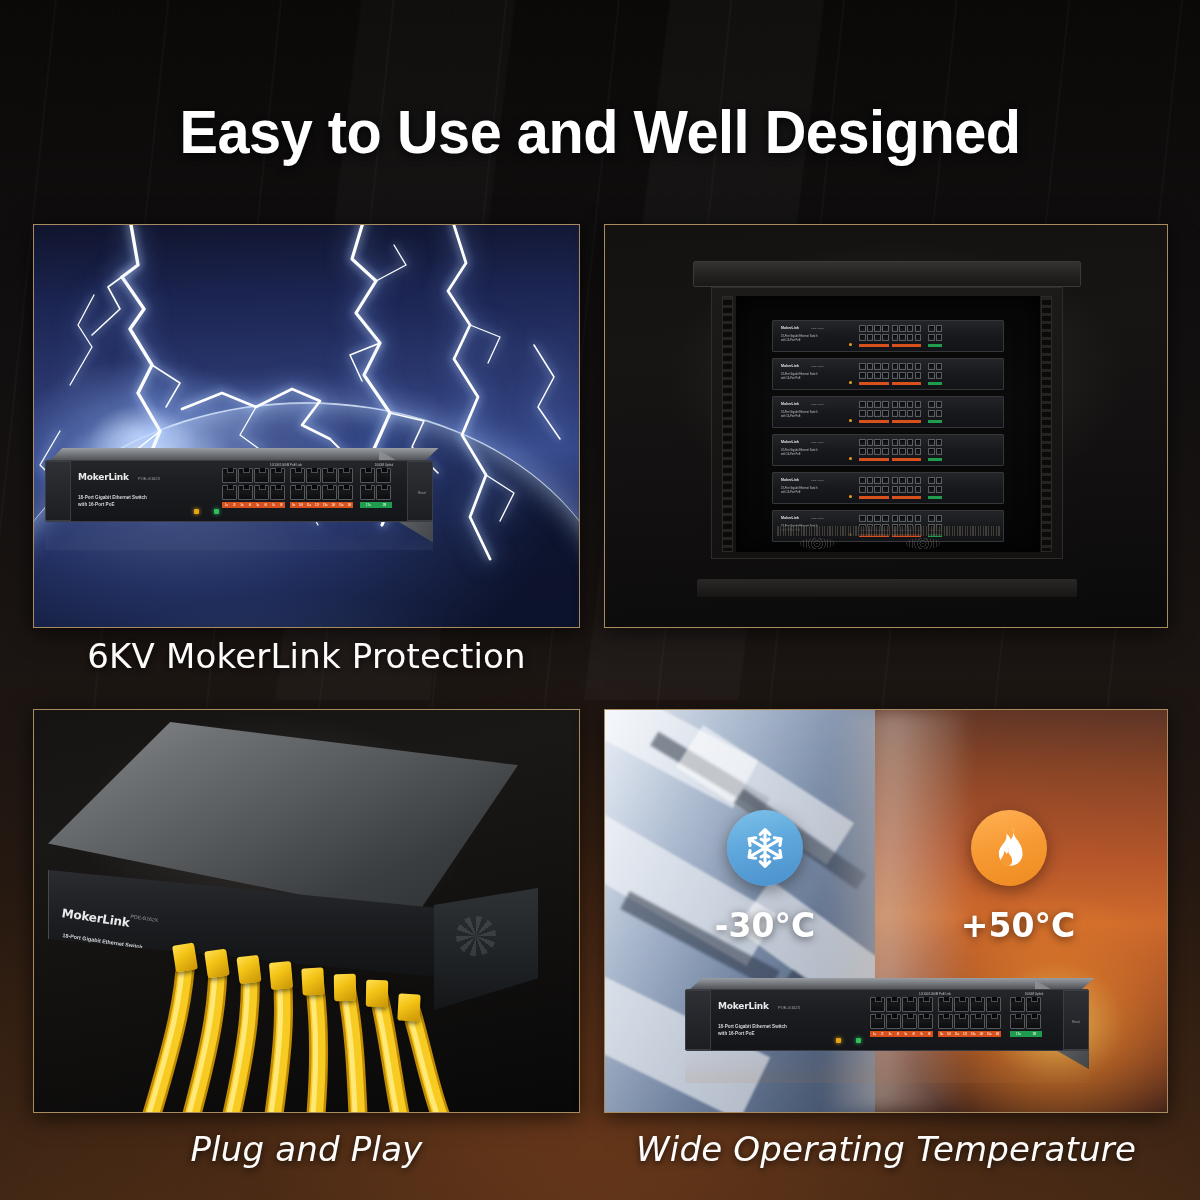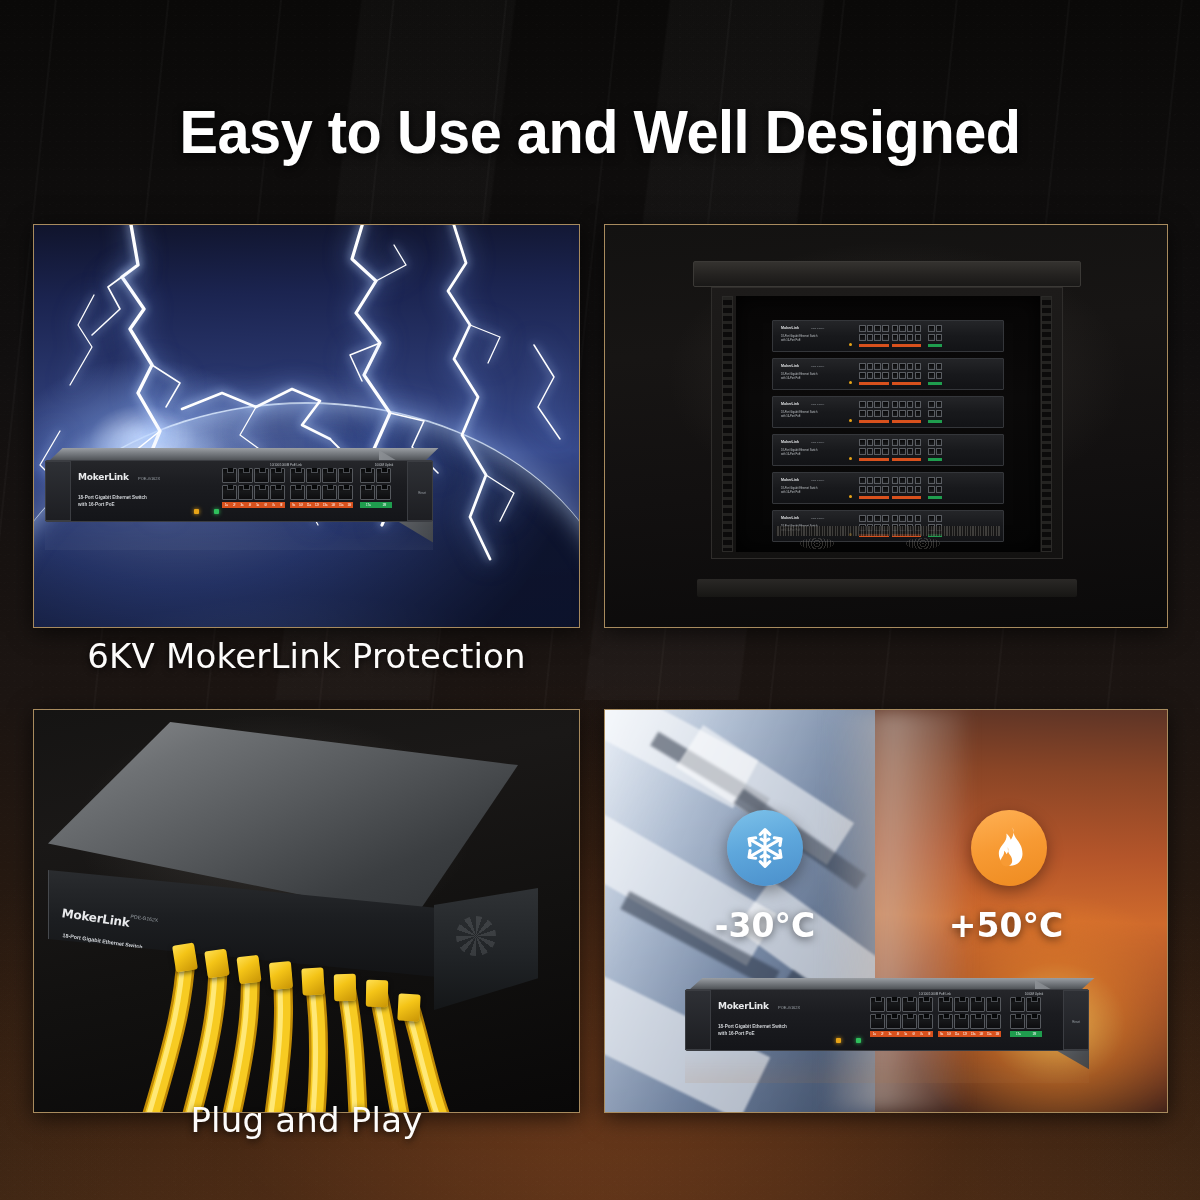--- a/index.html
+++ b/index.html
@@ -87,21 +87,21 @@
   }
 
   
   #cell-lightning { left:33px;  top:224px;  width:547px; height:404px; }
   #cell-rack      { left:604px; top:224px;  width:564px; height:404px; }
   #cell-plug      { left:33px;  top:709px;  width:547px; height:404px; }
   #cell-temp      { left:604px; top:709px;  width:564px; height:404px; }
   #cell-lightning .panel,#cell-plug .panel { width:547px; height:404px; }
   #cell-rack .panel,#cell-temp .panel { width:564px; height:404px; }
   #cap-lightning, #cap-rack { top:412px; }
-  #cap-plug, #cap-temp { top:391px; }
+  #cap-plug, #cap-temp { top:420px;font-style:italic; }
 
   
   #sky {
     position:absolute; inset:0;
     background:
       radial-gradient(ellipse 45% 38% at 20% 53%, rgba(210,225,255,.95) 0%, rgba(120,150,215,.45) 22%, rgba(0,0,0,0) 52%),
       radial-gradient(ellipse 130% 68% at 50% 118%, rgba(150,175,230,.55) 0%, rgba(40,55,110,.30) 38%, rgba(0,0,0,0) 66%),
       linear-gradient(178deg,#10142c 0%,#1b2450 18%,#2c3a72 42%,#374a8c 58%,#222c58 78%,#10152c 100%);
   }
   
@@ -864,21 +864,21 @@
         </svg>
       </div>
       <div class="tempval" style="left:75px;top:196px;">-30°C</div>
 
       <div class="badge" id="badge-hot" style="left:366px;top:100px;">
         <svg width="40" height="44" viewBox="0 0 24 26" fill="#ffffff">
           <path d="M14.2 0.6c1.1 3.3.2 5.6-1.1 7.4-.6-1.6-1.5-2.8-2.7-3.7.5 2.4-.3 4.2-1.6 5.9-1.3 1.7-2.9 3.3-2.9 6.2 0 4.2 3.3 7.2 7.1 7.2s7.1-3 7.1-7.2c0-5-2.6-7.3-4.1-9.6-1.1-1.7-1.6-3.6-1.8-6.2z"></path>
           <path d="M11.3 12.4c.7 1.9.1 3.3-.7 4.4-.4-.9-.9-1.6-1.6-2.1.3 1.4-.2 2.4-.9 3.4-.5.7-1 1.5-1 2.6 0 2 1.6 3.4 3.4 3.4s3.4-1.4 3.4-3.4c0-2.4-1.3-3.5-2-4.6-.4-.8-.6-1.7-.6-3.7z" fill="#f79a33"></path>
         </svg>
       </div>
-      <div class="tempval" style="left:316px;top:196px;">+50°C</div>
+      <div class="tempval" style="left:328px;top:196px;">+50°C</div>
 
       <div id="sw4">
         <div class="dev-top" style="left:4px;width:392px;height:12px;transform:skewX(-48deg);"></div>
         <div class="dev-top" style="left:350px;top:2px;width:54px;height:58px;transform:skewY(30deg);background:linear-gradient(120deg,#8d9196,#3e4145);"></div>
         <div class="dev-face" style="top:11px;height:62px;">
           <div class="dev-ear" style="left:-1px;"></div>
           <div class="dev-ear" style="right:-1px;"></div>
 
           <div class="brand" style="left:32px;top:11px;font-size:9px;">MokerLink</div>
           <div class="model" style="left:92px;top:15px;font-size:4px;">POE-G162X</div>
@@ -956,14 +956,15 @@
                   <span>18f</span>
                 </div>
             </div>
           </div>
 
           <div class="model" style="right:8px;top:30px;font-size:3px;">Reset</div>
         </div>
         <div class="reflect" style="top:75px;height:30px;background:linear-gradient(0deg,rgba(90,50,28,0),rgba(180,120,70,.40));"></div>
       </div>
     </div>
+    <div class="caption" id="cap-temp">Wide Operating Temperature</div>
   </div>
 </div>
 
 </body></html>

